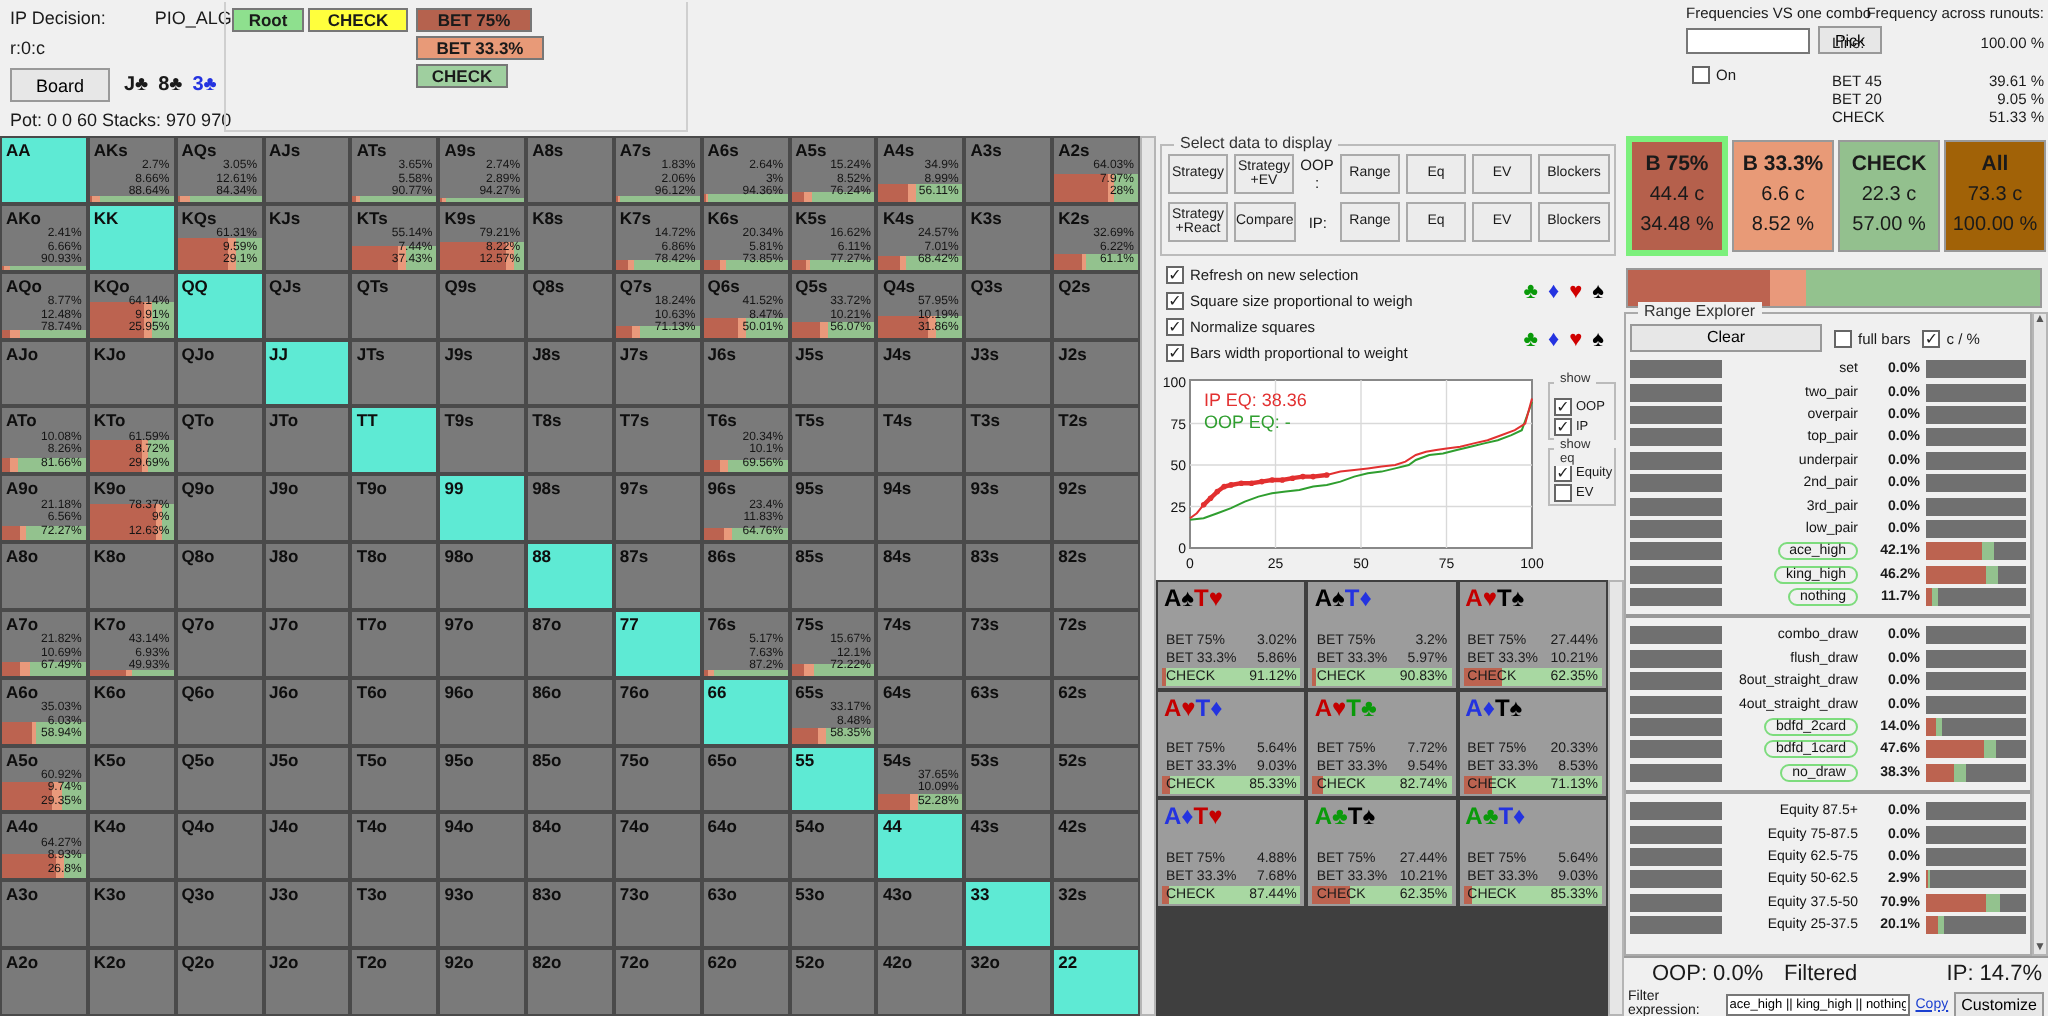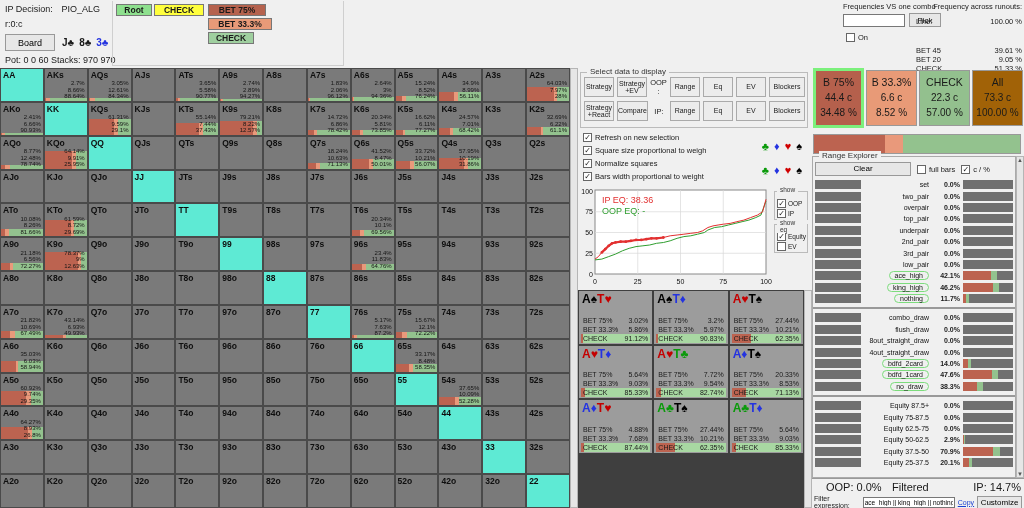--- a/index.html
+++ b/index.html
@@ -42,21 +42,21 @@
 #combo-grid{position:absolute;left:578px;top:290px;width:226px;height:218px;display:grid;grid-template-columns:repeat(3,1fr);grid-template-rows:repeat(4,1fr);background:#3f3f3f}
 .ccell{position:relative;background:#9c9c9c;border:1px solid #3f3f3f;padding:1px 3px;overflow:hidden}
 .ctitle{font-size:12px;font-weight:bold}
 .crows{position:absolute;left:2px;right:2px;bottom:1px}
 .crow{display:flex;justify-content:space-between;font-size:7px;line-height:9px;padding:0 2px}
 .comboscroll{position:absolute;left:804px;top:290px;width:8px;height:218px;background:#e6e6e6;border:1px solid #b5b5b5}
 
 #summary-row{position:absolute;left:813px;top:70px;width:210px;display:flex;gap:2px}
 .sumbox{width:51px;height:56px;text-align:center;font-size:10px;padding-top:4px;border:1px solid #999;line-height:15px}
 .sumbox.sel{border:3px solid #7cf07c;height:60px;margin-top:-2px}
-.sumbox .t{font-weight:normal;font-size:10.5px}
+.sumbox .t{font-weight:bold;font-size:10.5px}
 #summary-bar{position:absolute;left:813px;top:134px;width:208px;height:20px;display:flex;border:1px solid #999}
 
 #explorer{position:absolute;left:812px;top:156px;width:204px;height:322px;border:1px solid #aaa}
 #xp-controls{display:flex;align-items:center;gap:6px;margin:5px 2px 3px 2px;font-size:7.5px}
 #clear-btn{width:96px;height:14px;font-size:8px;line-height:12px}
 .xrow{display:flex;align-items:center;height:11.4px;gap:3px;padding:0 2px}
 .xlbar{width:46px;height:9px;background:#707070;flex:0 0 46px}
 .xlabel{flex:1;text-align:right;font-size:7px;color:#111;white-space:nowrap}
 .pill{border:1px solid #7ddc7d;border-radius:7px;padding:0 5px}
 .xval{width:28px;text-align:right;font-size:7px;font-weight:bold;flex:0 0 28px}
@@ -70,21 +70,21 @@
 #copy-link{color:#1a3fd0;text-decoration:underline}
 #customize-btn{width:52px;height:13px;font-size:8px;line-height:11px}
 input[type=text]{background:#fff}
 </style>
 </head>
 <body>
 
 <div id="header">
   <div class="abs" style="left:5px;top:4px">
     <span>IP Decision:</span>
-    <span style="margin-left:6px">PIO_ALG</span>
+    <span style="margin-left:22px">PIO_ALG</span>
   </div>
   <div class="abs" style="left:5px;top:19px">r:0:c</div>
   <button class="btn abs" style="left:5px;top:34px;width:50px;height:17px;font-size:9px">Board</button>
   <div class="abs" style="left:62px;top:37px;font-size:10px;font-weight:bold" id="board-cards"><span style="color: rgb(26, 26, 26); margin-right: 5px;">J♣</span><span style="color: rgb(26, 26, 26); margin-right: 5px;">8♣</span><span style="color: rgb(36, 51, 224); margin-right: 5px;">3♣</span></div>
   <div class="abs" style="left:5px;top:55px">Pot: 0 0 60 Stacks: 970 970</div>
 
   <div id="tree-box"></div>
   <div class="navbtn" style="left:116px;top:4px;width:36px;background:#8ee08e">Root</div>
   <div class="navbtn" style="left:154px;top:4px;width:50px;background:#ffff3d">CHECK</div>
   <div class="navbtn" style="left:208px;top:4px;width:58px;background:#b5624e">BET 75%</div>
@@ -98,21 +98,21 @@
     <span class="cbbox"></span>
     <span>On</span>
   </div>
 
   <div class="abs" style="right:2px;top:2px;width:106px;font-size:7.5px">
     <div style="white-space:nowrap;text-align:right">Frequency across runouts:</div>
     <div style="display:flex;justify-content:space-between;margin-top:6px">
       <span>Line:</span>
       <span>100.00 %</span>
     </div>
-    <div id="runout-rows" style="margin-top:20px">
+    <div id="runout-rows" style="margin-top:10px">
         <div style="display: flex; justify-content: space-between; line-height: 9px;">
           <span>BET 45</span>
           <span>39.61 %</span>
         </div>
         <div style="display: flex; justify-content: space-between; line-height: 9px;">
           <span>BET 20</span>
           <span>9.05 %</span>
         </div>
         <div style="display: flex; justify-content: space-between; line-height: 9px;">
           <span>CHECK</span>

